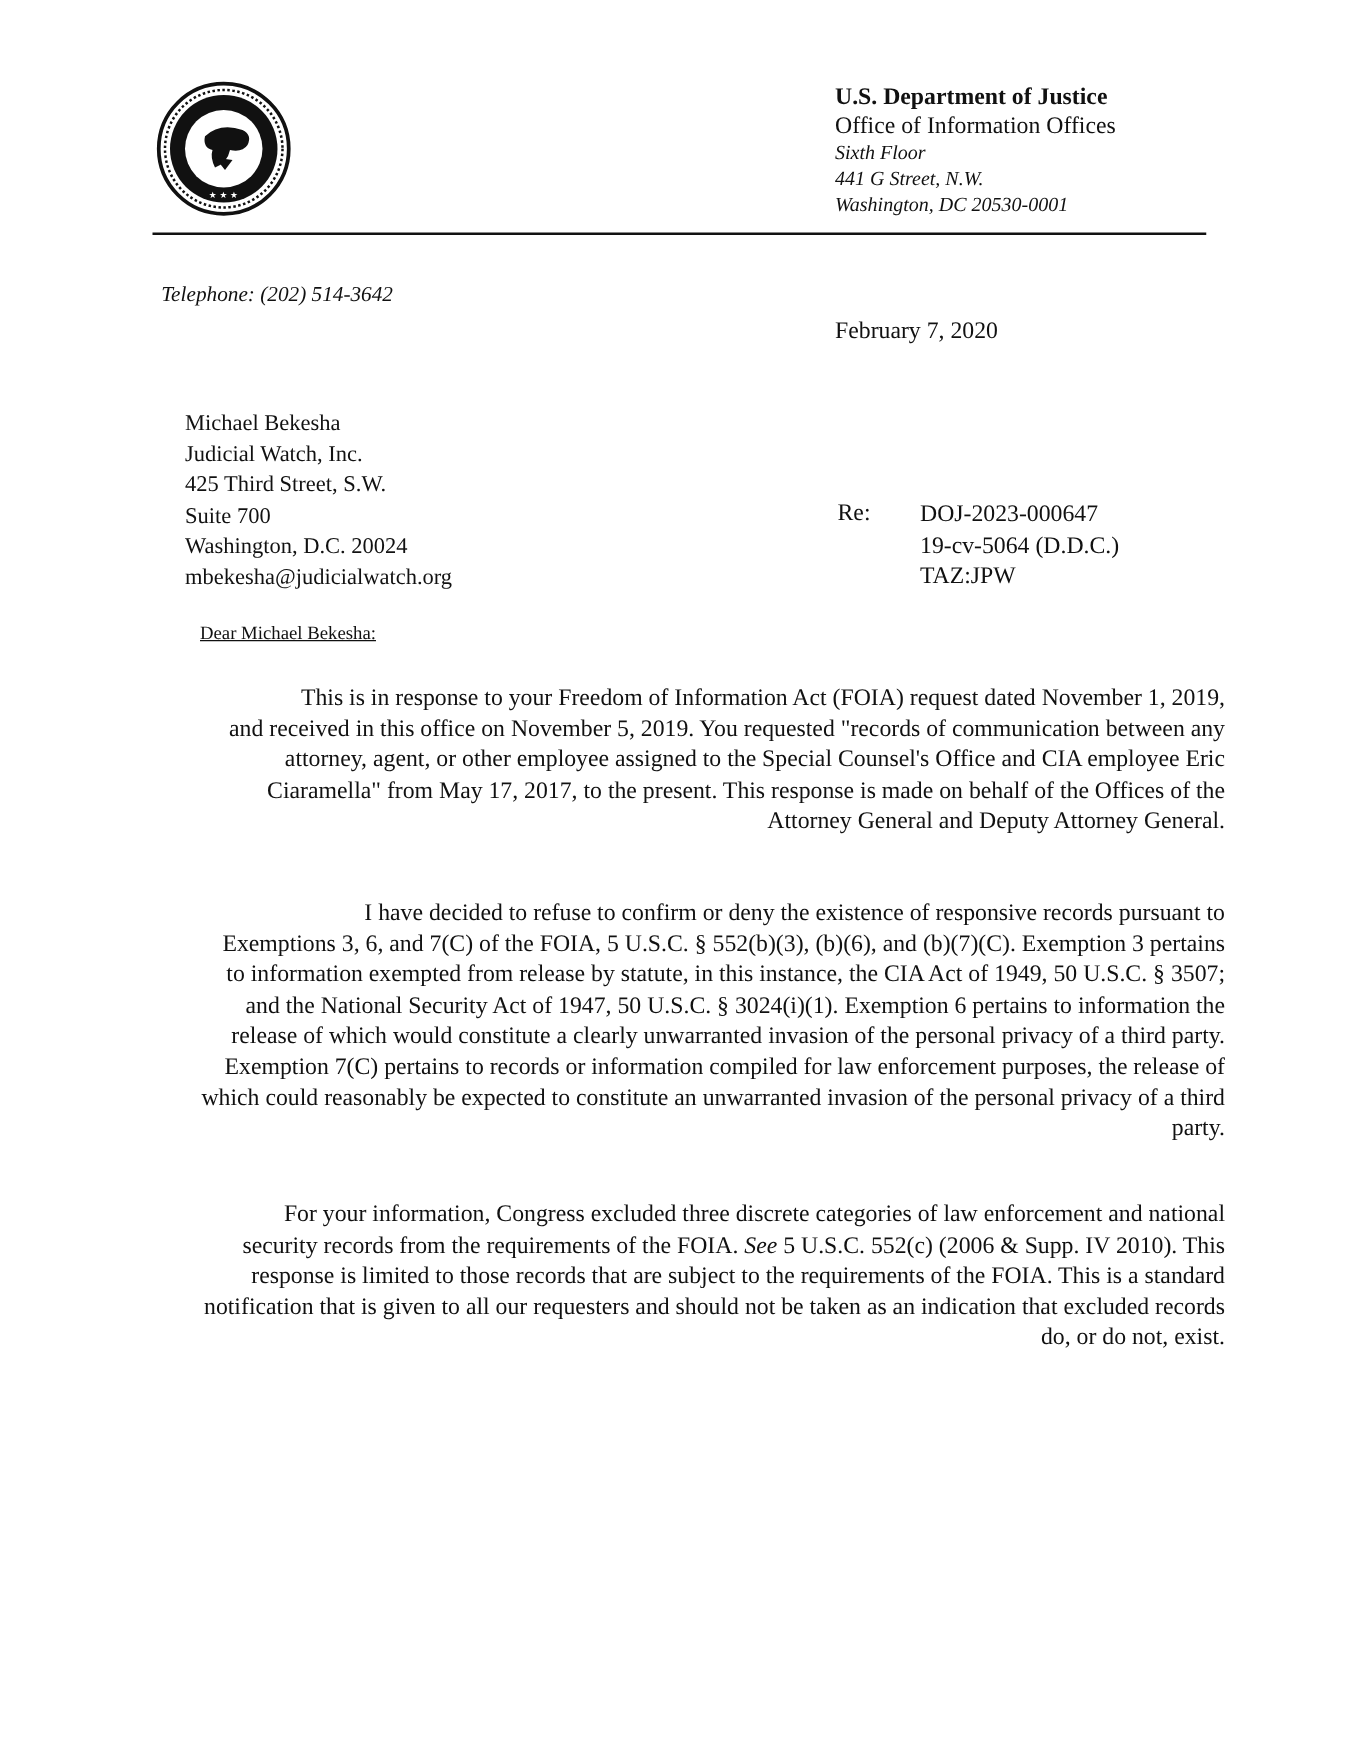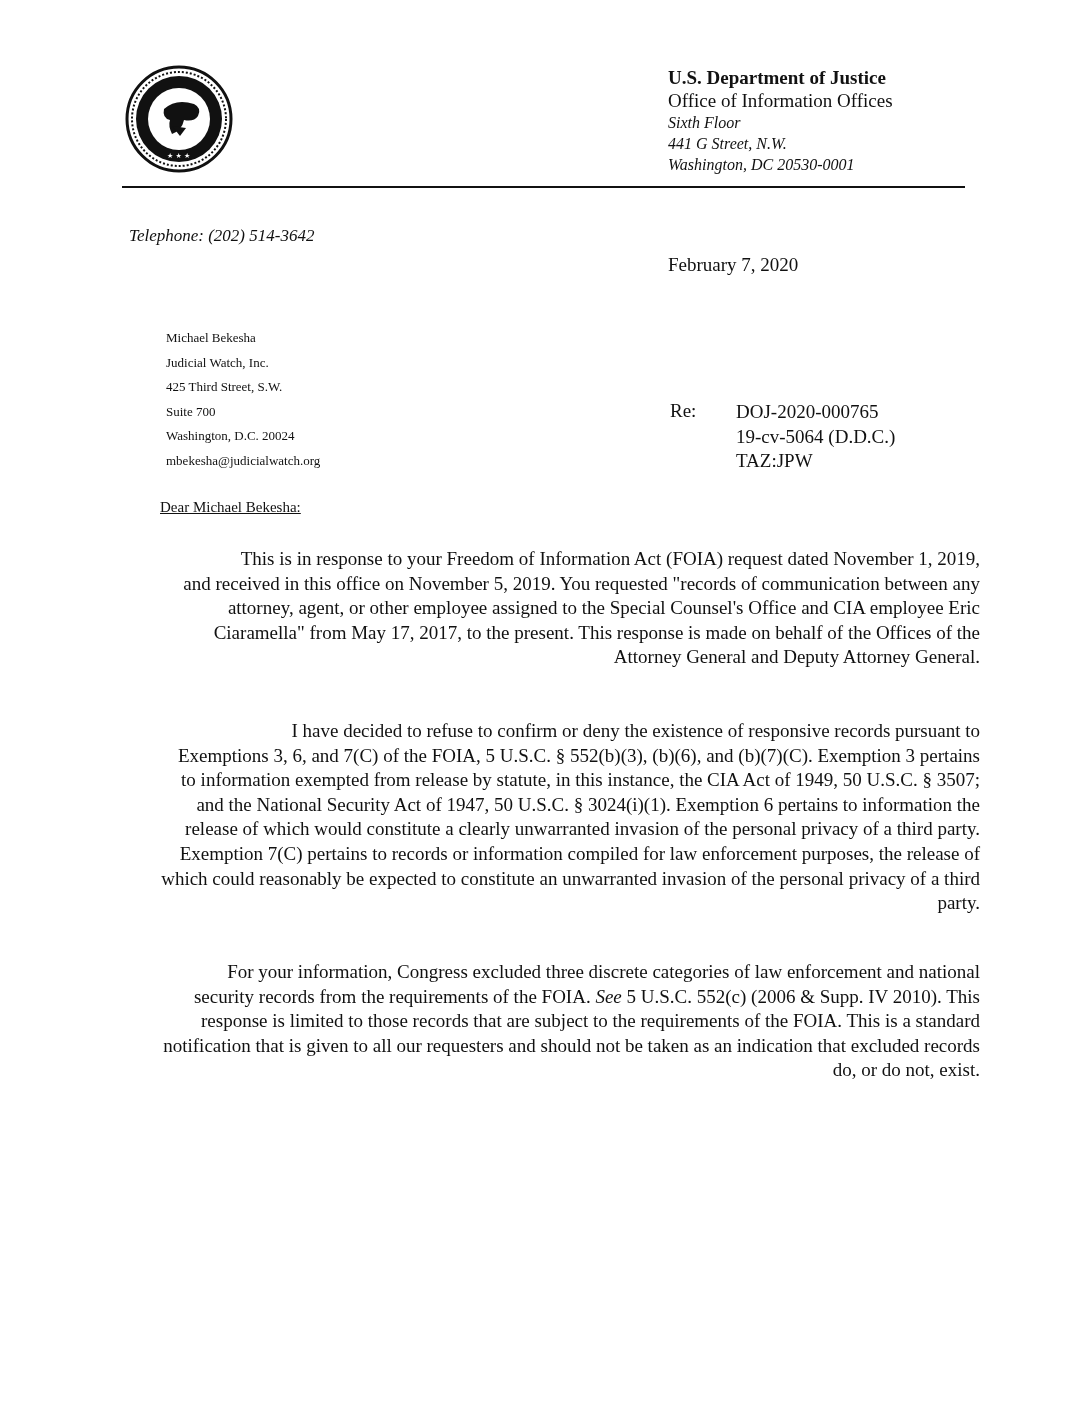--- a/index.html
+++ b/index.html
@@ -60,23 +60,23 @@
       margin-top: 20px;
     }
     .date {
       position: absolute;
       left: 668px;
       top: 254px;
       font-size: 19px;
     }
     .addressee {
       position: absolute;
-      left: 166px;
+      left: 148px;
       top: 326px;
-      font-size: 13px;
+      font-size: 18px;
       line-height: 24.6px;
     }
     .addressee span { display: block; }
     .re-label {
       position: absolute;
       left: 670px;
       top: 400px;
       font-size: 19px;
     }
     .re-values {
@@ -144,21 +144,21 @@
   <span>Michael Bekesha</span>
   <span>Judicial Watch, Inc.</span>
   <span>425 Third Street, S.W.</span>
   <span>Suite 700</span>
   <span>Washington, D.C. 20024</span>
   <span>mbekesha@judicialwatch.org</span>
 </div>
 
 <div class="re-label">Re:</div>
 <div class="re-values">
-  <span>DOJ-2020-000765</span>
+  <span>DOJ-2023-000647</span>
   <span>19-cv-5064 (D.D.C.)</span>
   <span>TAZ:JPW</span>
 </div>
 
 <div class="salutation">Dear Michael Bekesha:</div>
 
 <div class="body-text para1">
   <p>This is in response to your Freedom of Information Act (FOIA) request dated November 1, 2019, and received in this office on November 5, 2019.  You requested "records of communication between any attorney, agent, or other employee assigned to the Special Counsel's Office and CIA employee Eric Ciaramella" from May 17, 2017, to the present.  This response is made on behalf of the Offices of the Attorney General and Deputy Attorney General.</p>
 </div>
 

